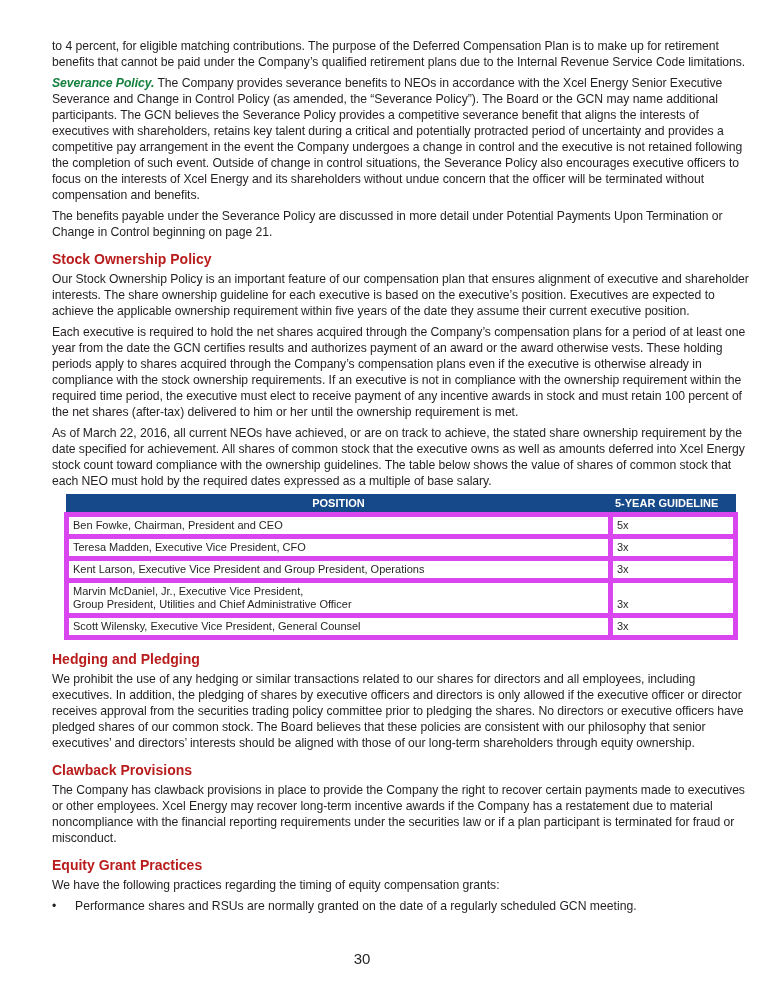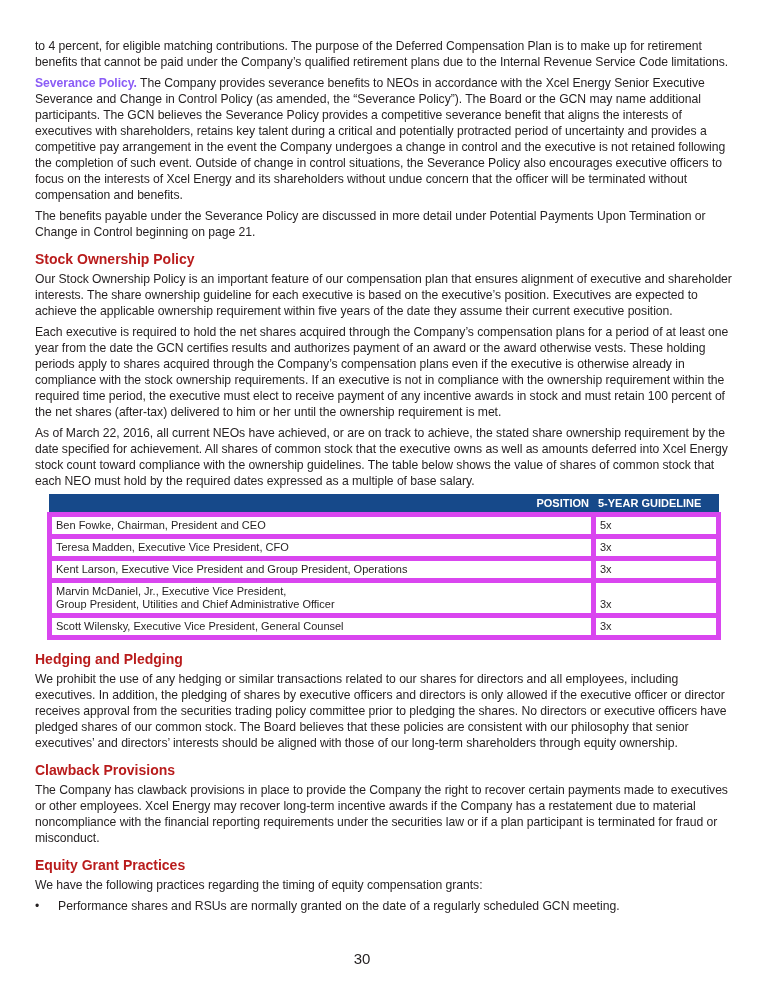--- a/index.html
+++ b/index.html
@@ -1,32 +1,32 @@
 <!DOCTYPE html>
 <html><head>
   <meta charset="utf-8">
   <style>
     html, body { margin: 0; padding: 0; background: #ffffff; }
     body {
       width: 768px; height: 1000px; overflow: hidden; position: relative;
       font-family: "Liberation Sans", sans-serif; color: #231f20;
     }
-    .page { position: absolute; left: 35px; top: 38px; width: 700px; }
+    .page { position: absolute; left: 52px; top: 38px; width: 700px; }
     p { margin: 0 0 5px 0; font-size: 12.2px; line-height: 16px; letter-spacing: -0.05px; }
-    .runin { color: #8b5cf6; font-weight: bold; }
+    .runin { color: #15803d; font-weight: bold; font-style: italic; }
     h2 {
       color: #b91c1c; font-size: 14px; font-weight: bold;
       margin: 11px 0 3px 0; line-height: 17px;
     }
     table.guide {
       width: 674px; margin: 3px 0 0 12px; border-collapse: collapse;
       font-size: 11px; line-height: 13px;
     }
     table.guide th {
-      background: #16498a; color: #ffffff; font-weight: bold; text-align: right;
+      background: #16498a; color: #ffffff; font-weight: bold; text-align: center;
       padding: 2px 4px; border: 1px solid #16498a; font-size: 11px;
     }
     table.guide th.val { text-align: left; border-left: 1px solid #ffffff; width: 116px; }
     table.guide td {
       padding: 2px 4px; border: 5px solid #d946ef; vertical-align: bottom; margin-left: 27px;
     }
     table.guide td.val { text-align: left; }
     ul.bullets { margin: 0; padding: 0; list-style: none; }
     ul.bullets li { position: relative; padding-left: 23px; font-size: 12.2px; line-height: 16px; }
     ul.bullets li .bullet { position: absolute; left: 0; top: 0; }

